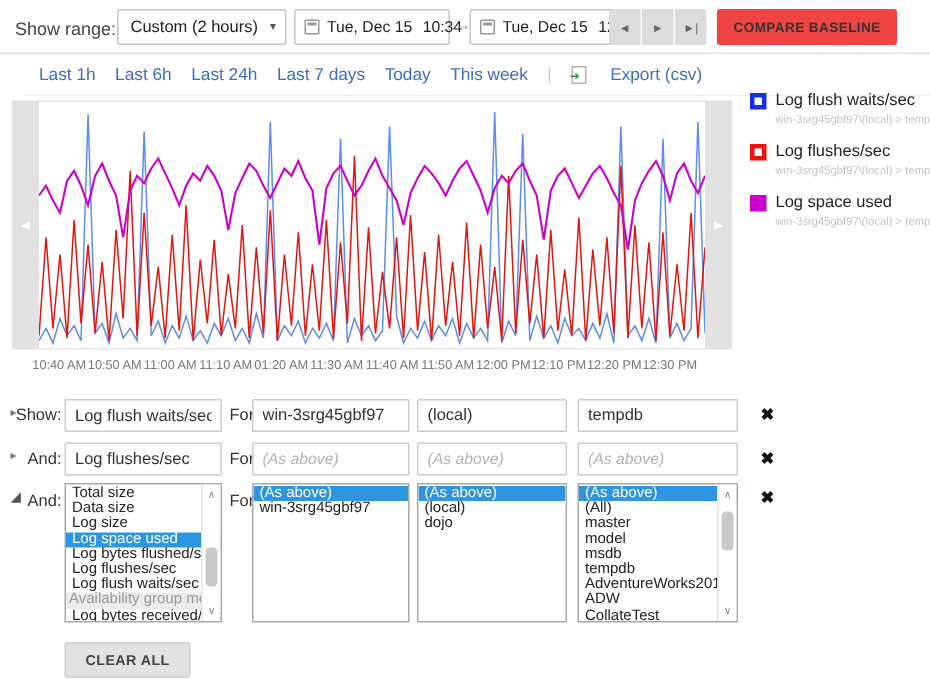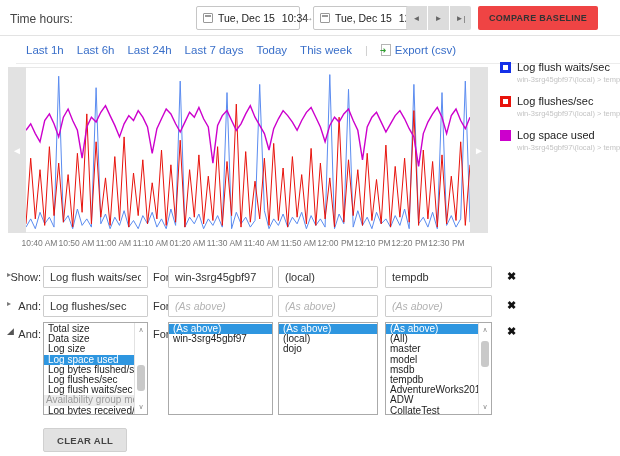--- a/index.html
+++ b/index.html
@@ -20,21 +20,21 @@
   .navgroup { position:absolute; left:406px; top:6px; display:flex; gap:1px; }
   .navbtn { width:21px; height:24px; background:#dcdcdc; color:#666; font-size:8px; display:flex; align-items:center; justify-content:center; cursor:pointer; }
   .navbtn:first-child { border-radius:2px 0 0 2px; }
   .navbtn:last-child { border-radius:0 2px 2px 0; }
   .btn-compare { position:absolute; left:478px; top:6px; height:24px; background:#ef4444; border-radius:2px; border:none; font-family:inherit; font-size:9px; font-weight:bold; letter-spacing:.3px; color:#333; padding:0 11px; cursor:pointer; }
 
   
   .linksrow { position:absolute; left:0; top:37px; width:620px; height:27px; border-bottom:1px solid #ececec; display:flex; align-items:center; gap:13px; padding-left:10px;margin-left:16px; }
   .qlink { font-size:11.5px; color:#3a6fc9; text-decoration:none; cursor:pointer; white-space:nowrap; }
   .qsep { color:#ccc; font-size:11px; }
-  .exportwrap { display:flex; align-items:flex-start; gap:4px; cursor:pointer; }
+  .exportwrap { display:flex; align-items:flex-start; gap:16px; cursor:pointer; }
   .export-icon { display:inline-block; width:10px; height:12px; background:#fff; border:1px solid #b5b5b5; position:relative; }
   .export-icon::after { content:"➜"; position:absolute; left:-2px; top:1px; font-size:8px; color:#2f9e2f; }
 
   
   .rail { position:absolute; top:67px; width:18px; height:166px; background:#e2e2e2; cursor:pointer; }
   .rail-left { left:8px; }
   .rail-right { left:470px; }
   .rail-arrow { position:absolute; left:0; right:0; top:78px; text-align:center; color:#fff; font-size:10px; }
   .chart-plot { position:absolute; left:26px; top:67px; width:444px; height:166px; background:#fff; border-top:1px solid #e8e8e8; border-bottom:1px solid #e8e8e8; cursor:crosshair; }
   .chart-plot svg { display:block; width:444px; height:164px; }
@@ -81,21 +81,25 @@
   .actions { position:absolute; left:43px; top:428px; display:flex; gap:8px; }
   .btn-primary { height:24px; background:#3d79d6; color:#fff; border:none; border-radius:2px; font-family:inherit; font-size:9.5px; font-weight:bold; letter-spacing:.3px; padding:0 13px; cursor:pointer; }
   .btn-secondary { height:24px; background:#e2e2e2; color:#444; border:1px solid #d0d0d0; border-radius:2px; font-family:Liberation Sans, sans-serif; font-size:9.5px; font-weight:bold; letter-spacing:.3px; padding:0 13px; cursor:pointer; }
 </style>
 </head>
 <body>
 
 <div class="page">
 
   <div class="topbar">
-    <span class="tr-label">Time hours:</span>
+    <span class="tr-label">Show range:</span>
+    <div class="select">
+      <span>Custom (2 hours)</span>
+      <span class="caret">▾</span>
+    </div>
     <div class="datepicker" style="left:196px; width:104px;">
       <span class="cal-icon"></span>
       <span>Tue, Dec 15</span>
       <span class="dp-time">10:34</span>
     </div>
     <span class="dp-arrow">→</span>
     <div class="datepicker" style="left:313px; width:104px;">
       <span class="cal-icon"></span>
       <span>Tue, Dec 15</span>
       <span class="dp-time">12:34</span>

